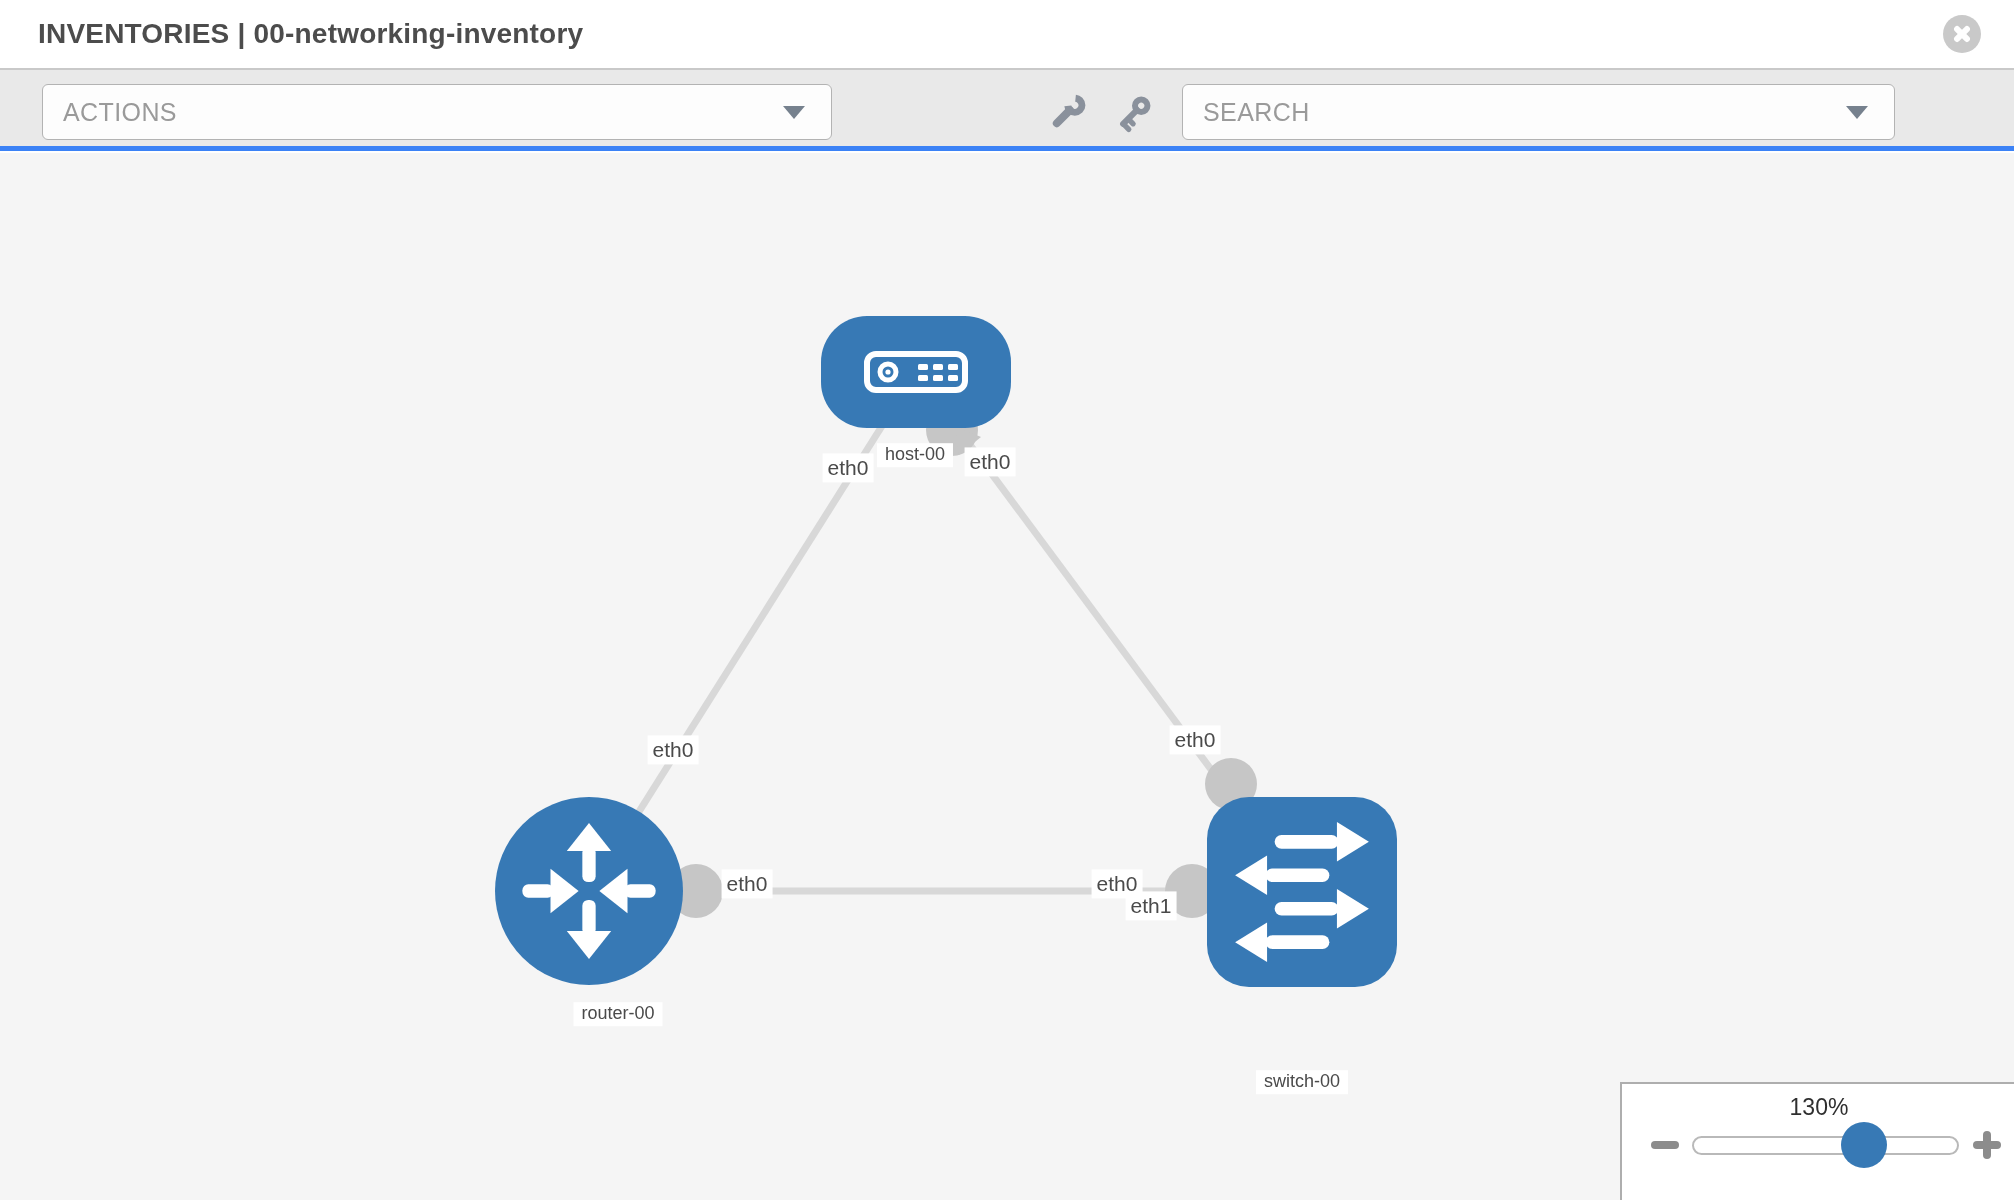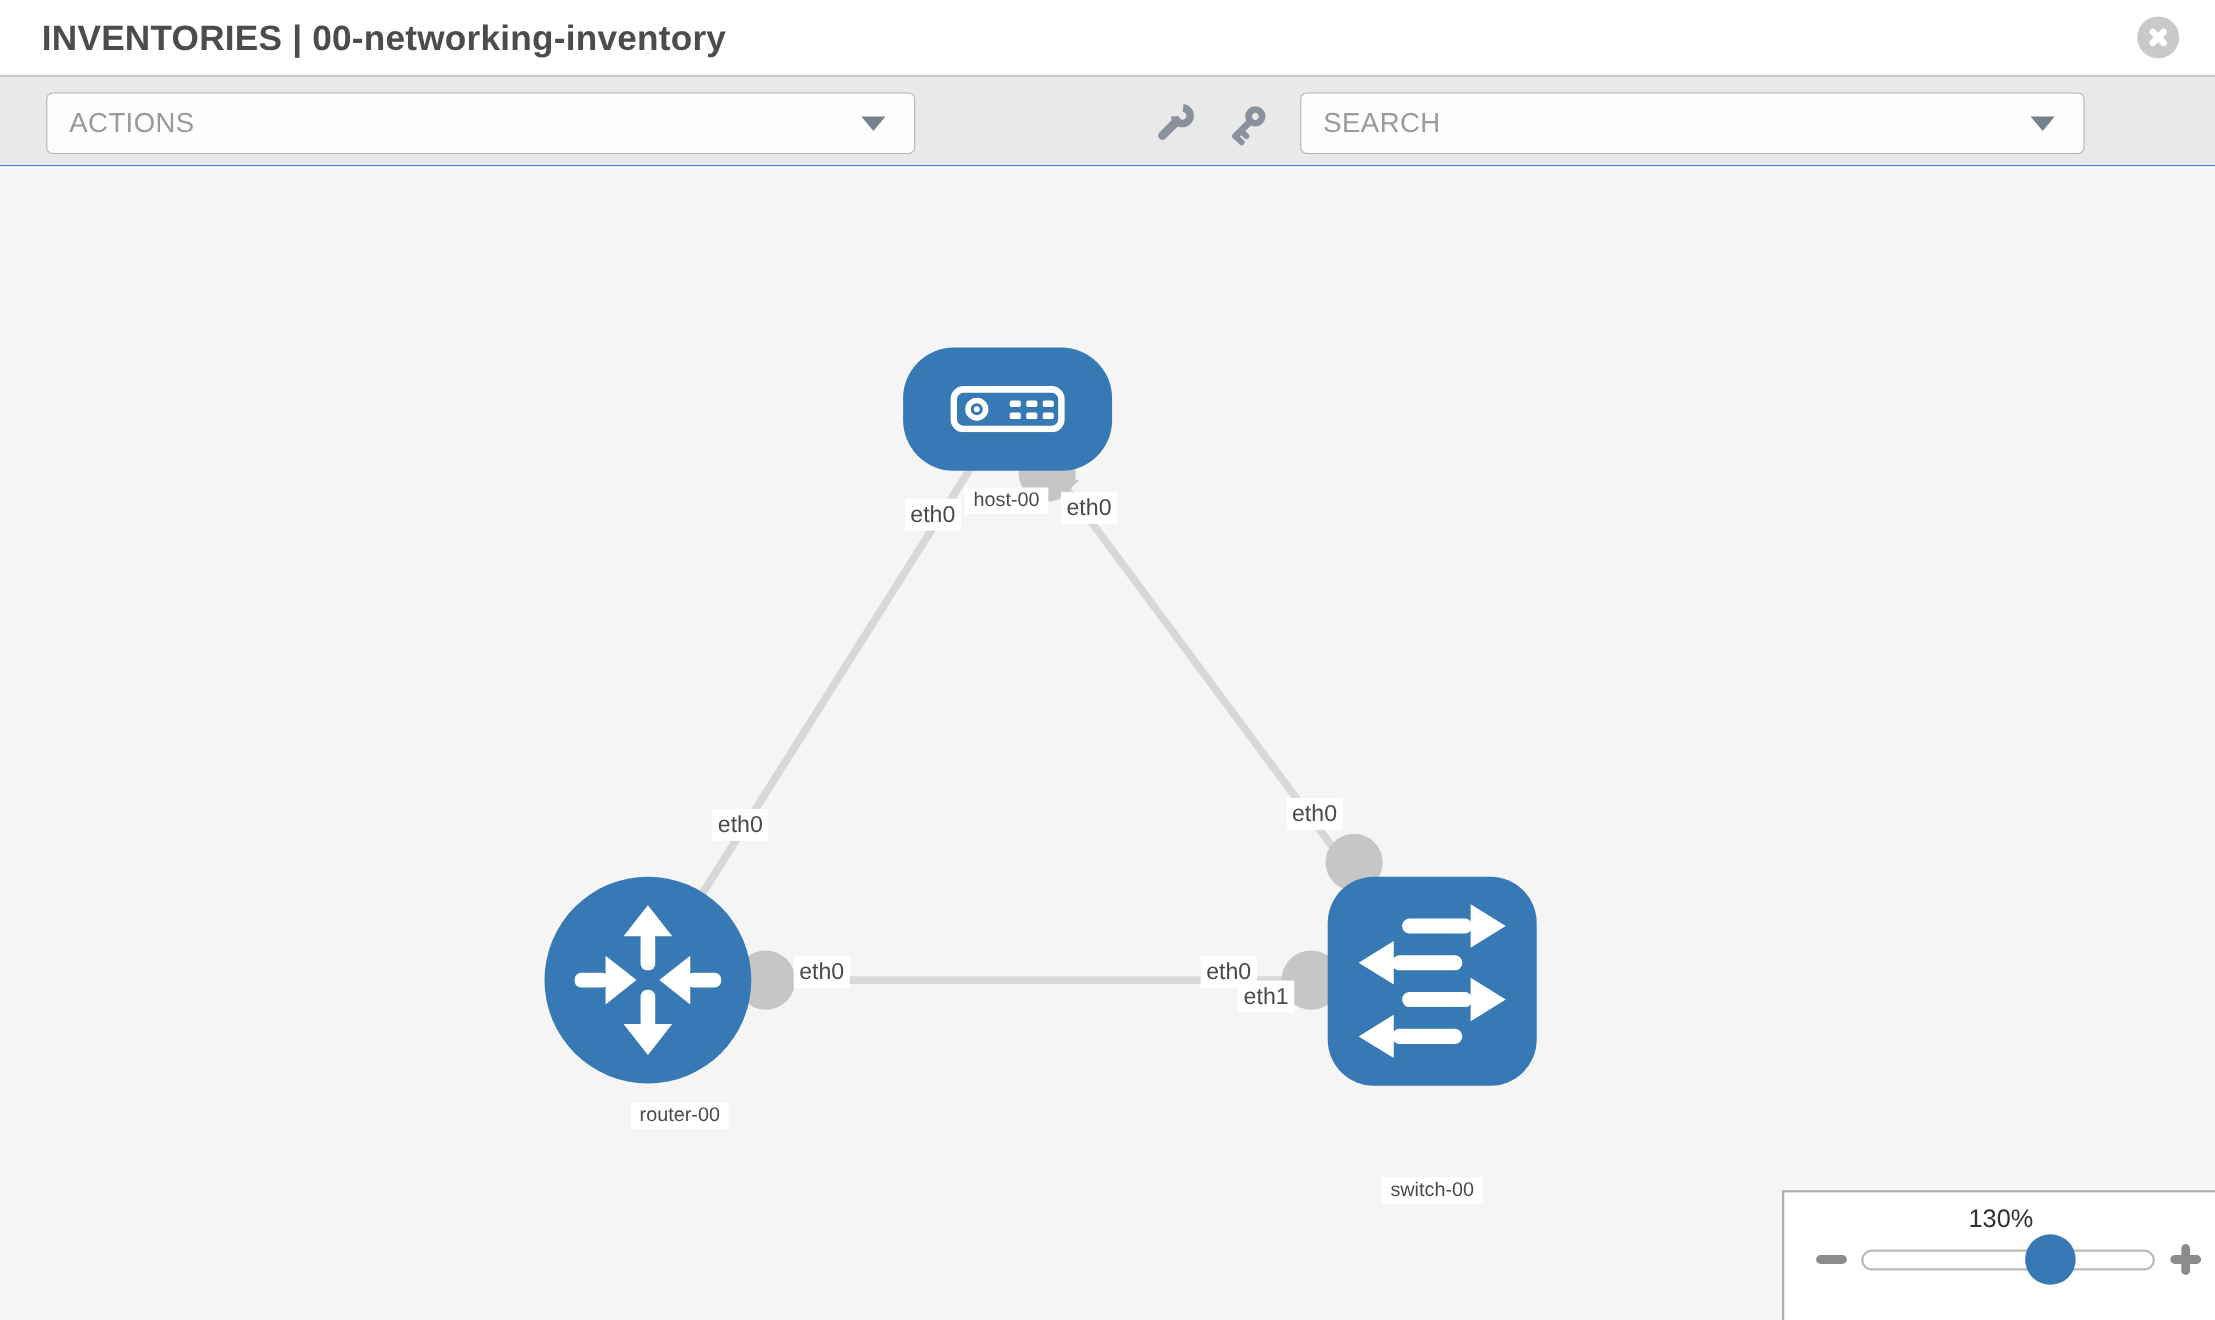--- a/index.html
+++ b/index.html
@@ -6,30 +6,30 @@
     --node_blue:#3779b5; --link_gray:#d8d8d8; --connector_gray:#c6c6c6;
     --icon_gray:#8a919c; --canvas_bg:#f5f5f5; --toolbar_bg:#e9e9e9;
     --chip_text:#4a4a4a;
   }
   *{box-sizing:border-box;margin:0;padding:0;}
   html,body{width:2014px;height:1200px;overflow:hidden;}
   body{font-family:"Liberation Sans",sans-serif;background:#fff;position:relative;}
 
   
   .header{position:relative;height:70px;background:#fff;border-bottom:2px solid #c9c9c9;}
-  .page-title{position:absolute;left:38px;top:0;line-height:68px;font-size:32px;font-weight:bold;color:#4c4c4c;letter-spacing:.2px;}
+  .page-title{position:absolute;left:38px;top:0;line-height:68px;font-size:28px;font-weight:bold;color:#4c4c4c;letter-spacing:.2px;}
   .close-btn{position:absolute;left:1943px;top:15px;width:38px;height:38px;border:none;border-radius:50%;
     background:#c9c9c9;cursor:pointer;}
   .close-x{position:absolute;left:0;top:0;width:100%;height:100%;}
   .close-x::before,.close-x::after{content:"";position:absolute;left:9px;top:16px;width:20px;height:6px;border-radius:3px;background:#fff;}
   .close-x::before{transform:rotate(45deg);}
   .close-x::after{transform:rotate(-45deg);}
 
   
-  .toolbar{position:relative;height:81px;background:var(--toolbar_bg);border-bottom:1px solid #3b82f6;}
+  .toolbar{position:relative;height:81px;background:var(--toolbar_bg);border-bottom:5px solid #3b82f6;}
   .select{position:absolute;top:14px;height:56px;background:#fdfdfd;border:1px solid #b3b3b3;border-radius:6px;
     display:flex;align-items:center;cursor:pointer;}
   .select .lbl{font-size:25px;color:#9a9a9a;padding-left:20px;letter-spacing:.4px;}
   .caret{position:absolute;right:26px;top:50%;margin-top:-6px;width:0;height:0;
     border-left:11px solid transparent;border-right:11px solid transparent;border-top:13px solid #76818e;}
   .select.actions{left:42px;width:790px;}
   .select.search{left:1182px;width:713px;}
   .toolicon{position:absolute;top:19px;width:46px;height:46px;display:flex;align-items:center;justify-content:center;cursor:pointer;}
   .toolicon.wrench{left:1045px;}
   .toolicon.key{left:1112px;}

